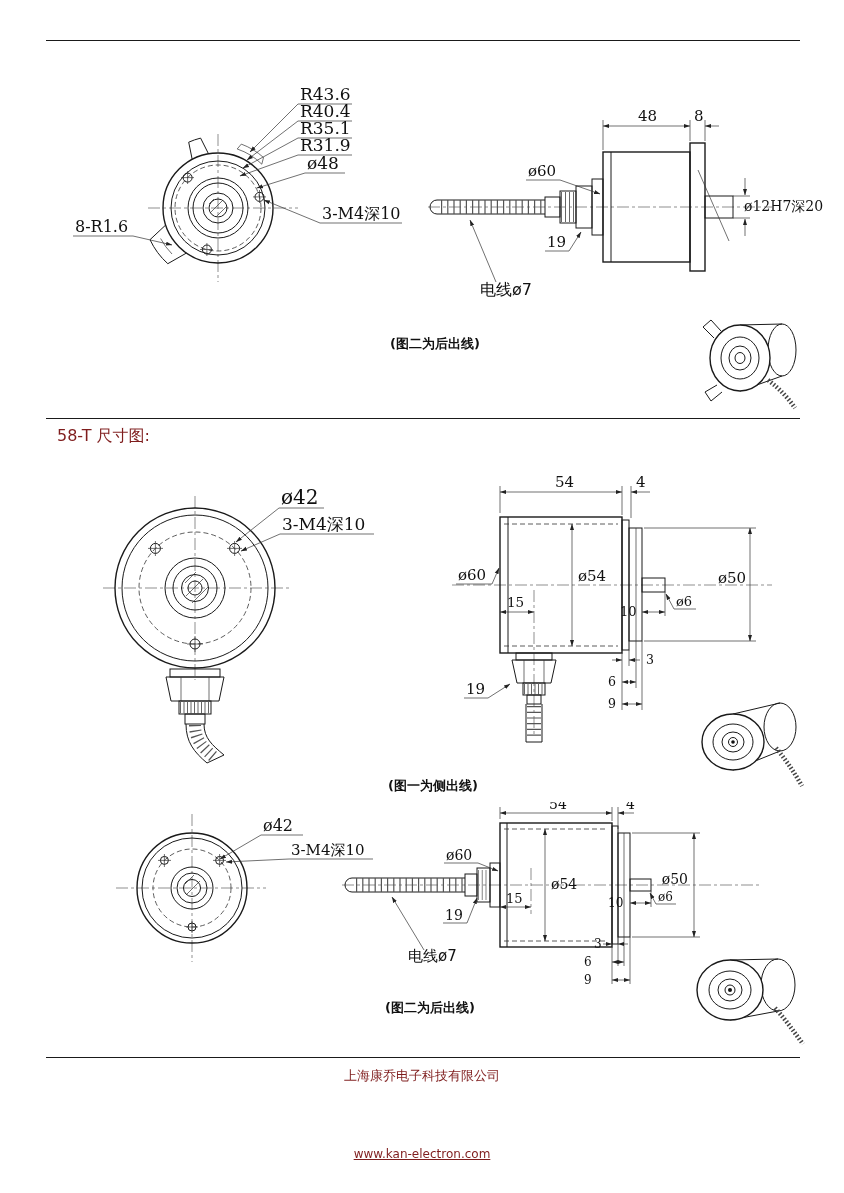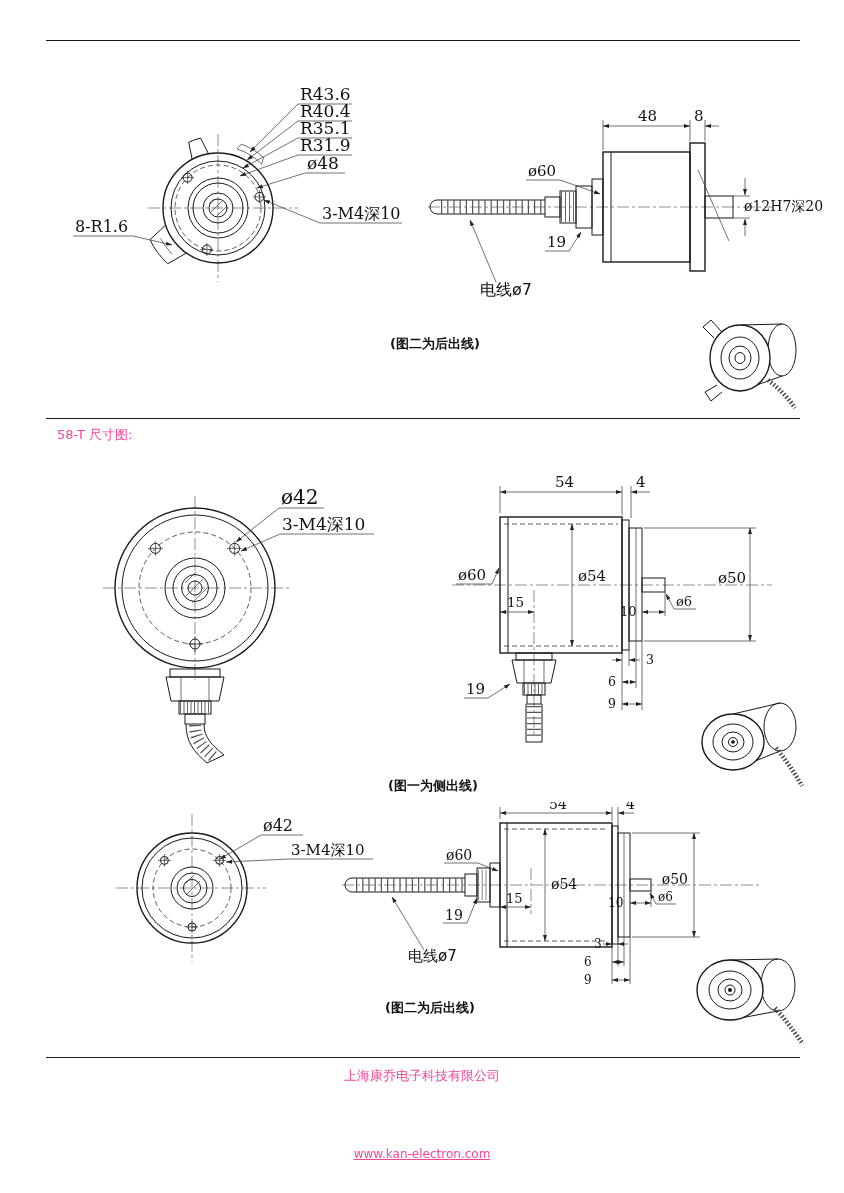--- a/index.html
+++ b/index.html
@@ -1,19 +1,19 @@
 <!DOCTYPE html>
 <html><head>
 <meta charset="utf-8">
 <style>
   html,body{margin:0;padding:0;background:#e8e8e8;}
   .page{position:relative;width:844px;height:1193px;background:#ffffff;overflow:hidden;
-        font-family:"DejaVu Sans","Liberation Sans",sans-serif;color:#ec4899;}
+        font-family:"DejaVu Sans","Liberation Sans",sans-serif;color:#7f1d1d;}
   .divider{position:absolute;left:46px;width:754px;height:1px;background:#1a1a1a;}
-  .section-label{position:absolute;left:57px;top:426px;font-size:13px;}
+  .section-label{position:absolute;left:57px;top:426px;font-size:16px;}
   .footer{position:absolute;left:0;width:100%;text-align:center;}
   .footer.company{top:1067px;font-size:13px;}
   .footer.website{top:1147px;font-size:12px;text-decoration:underline;}
   svg{position:absolute;left:0;}
   svg text{fill:#111;}
   .dim{font-family:"DejaVu Serif","Liberation Serif",serif;}
   .cn{font-family:"DejaVu Sans","Liberation Sans",sans-serif;}
   .cap{font-weight:bold;}
   .th{stroke:#1a1a1a;stroke-width:1.4;fill:none;}
   .md{stroke:#1a1a1a;stroke-width:1;fill:none;}

